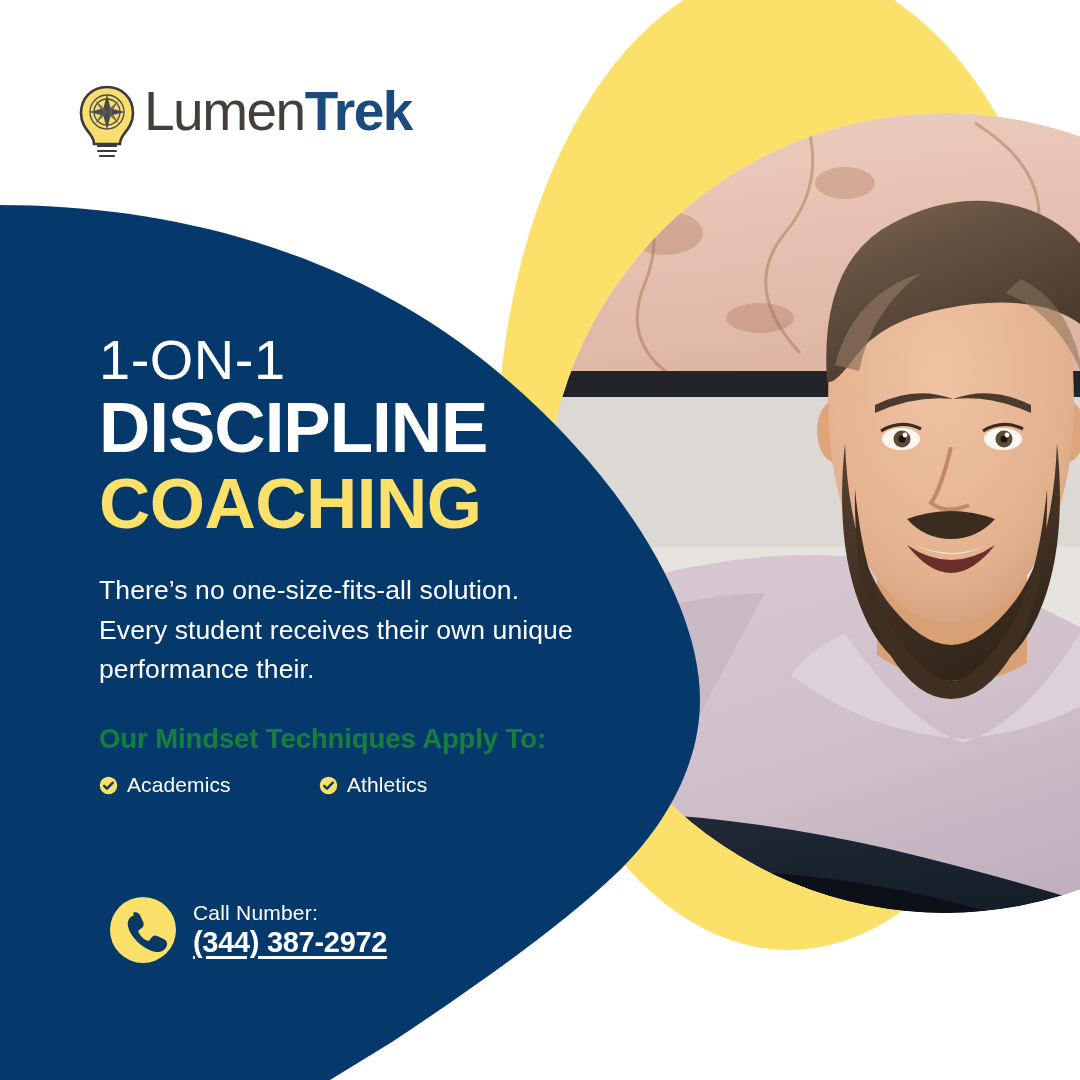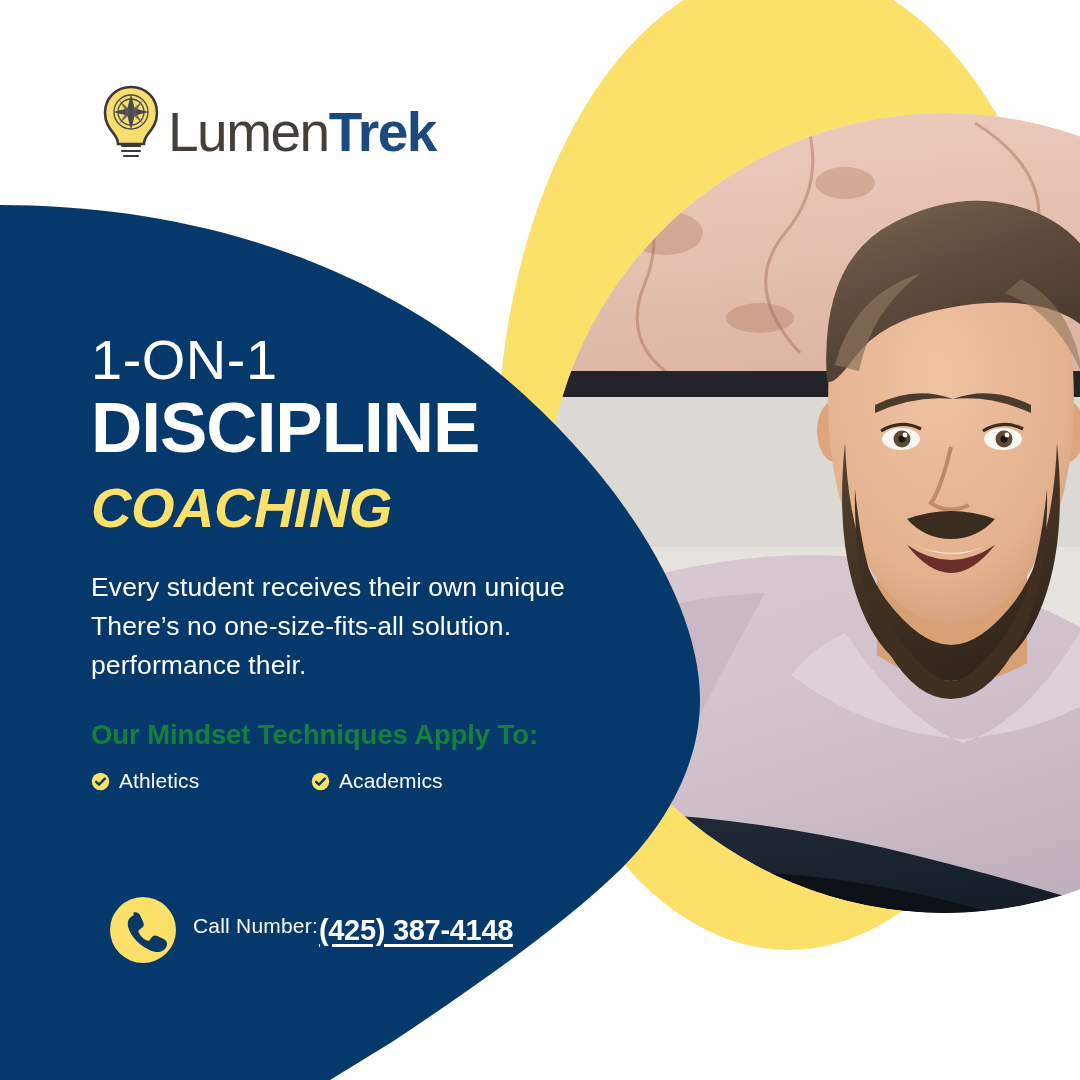--- a/index.html
+++ b/index.html
@@ -51,40 +51,40 @@
     left:0; top:0;
     width:1080px; height:1080px;
     z-index:3;
     pointer-events:none;
   }
   .navy-blob svg { display:block; width:1080px; height:1080px; }
 
   
   .logo {
     position:absolute;
-    left:100px; top:84px;
+    left:76px; top:84px;
     z-index:6;
     display:flex;
-    align-items:flex-end;
+    align-items:flex-start;
     gap:6px;
   }
   .logo-mark { width:62px; height:76px; display:block; flex:none; }
   .logo-word {
     font-size:55px;
     line-height:1;
     letter-spacing:-1.5px;
     white-space:nowrap;
   }
   .logo-lumen { color:#453F39; font-weight:400; }
   .logo-trek  { color:#1B4A7E; font-weight:700; }
 
   
   .content {
     position:absolute;
-    left:91px;
+    left:99px;
     top:330px;
     width:580px;
     z-index:6;
   }
 
   .eyebrow {
     font-size:56px;
     font-weight:400;
     color:#ffffff;
     letter-spacing:0.5px;
@@ -92,27 +92,26 @@
   }
   .headline {
     font-size:71px;
     font-weight:700;
     color:#ffffff;
     letter-spacing:-1px;
     line-height:1.02;
     margin-top:2px;
   }
   .headline-accent {
-    font-size:56px;
+    font-size:71px;
     font-weight:700;
-    font-style:italic;
     color:#FBE06A;
     letter-spacing:-0.5px;
     line-height:1.05;
-    margin-top:14px;
+    margin-top:2px;
   }
 
   .paragraph {
     margin-top:30px;
     font-size:26.5px;
     font-weight:400;
     color:#ffffff;
     line-height:1.48;
     letter-spacing:0.1px;
   }
@@ -149,21 +148,21 @@
   .contact {
     position:absolute;
     left:110px;
     top:897px;
     z-index:6;
     display:flex;
     align-items:center;
     gap:17px;
   }
   .phone-badge { width:66px; height:66px; flex:none; display:block; }
-  .contact-text { display:flex; flex-direction:row; gap:1px; }
+  .contact-text { display:flex; flex-direction:column; gap:1px; }
   .contact-label {
     font-size:21px;
     font-weight:400;
     color:#ffffff;
     letter-spacing:0.2px;
   }
   .contact-number {
     font-size:29px;
     font-weight:700;
     color:#ffffff;
@@ -348,60 +347,60 @@
     </span>
   </div>
 
   <div class="content">
 
     <div class="eyebrow">1-ON-1</div>
     <div class="headline">DISCIPLINE</div>
     <div class="headline-accent">COACHING</div>
 
     <div class="paragraph">
+      <div>There’s no one-size-fits-all solution.</div>
       <div>Every student receives their own unique</div>
-      <div>There’s no one-size-fits-all solution.</div>
       <div>performance their.</div>
     </div>
 
     <div class="subhead">Our Mindset Techniques Apply To:</div>
 
     <div class="check-grid">
+
+      <div class="check-item">
+        <span class="check-icon">
+          <svg viewBox="0 0 24 24" xmlns="http://www.w3.org/2000/svg" aria-hidden="true">
+            <circle cx="12" cy="12" r="11" fill="#FBE06A"></circle>
+            <path d="M6.5 12.4 l3.6 3.6 l7.4 -7.6" fill="none" stroke="#0A3A63" stroke-width="3" stroke-linecap="round" stroke-linejoin="round"></path>
+          </svg>
+        </span>
+        <span class="check-label">Academics</span>
+      </div>
 
       <div class="check-item">
         <span class="check-icon">
           <svg viewBox="0 0 24 24" xmlns="http://www.w3.org/2000/svg" aria-hidden="true">
             <circle cx="12" cy="12" r="11" fill="#FBE06A"></circle>
             <path d="M6.5 12.4 l3.6 3.6 l7.4 -7.6" fill="none" stroke="#0A3A63" stroke-width="3" stroke-linecap="round" stroke-linejoin="round"></path>
           </svg>
         </span>
         <span class="check-label">Athletics</span>
       </div>
 
-      <div class="check-item">
-        <span class="check-icon">
-          <svg viewBox="0 0 24 24" xmlns="http://www.w3.org/2000/svg" aria-hidden="true">
-            <circle cx="12" cy="12" r="11" fill="#FBE06A"></circle>
-            <path d="M6.5 12.4 l3.6 3.6 l7.4 -7.6" fill="none" stroke="#0A3A63" stroke-width="3" stroke-linecap="round" stroke-linejoin="round"></path>
-          </svg>
-        </span>
-        <span class="check-label">Academics</span>
-      </div>
-
 
 
     </div>
   </div>
 
   <div class="contact">
     <span class="phone-badge">
       <svg viewBox="0 0 66 66" xmlns="http://www.w3.org/2000/svg" aria-hidden="true">
         <circle cx="33" cy="33" r="33" fill="#FBE06A"></circle>
         <path d="M23.5 15.5 c3.2 -1 5.6 0.4 6.8 3.2 l3 6.6 c1 2.4 0.4 4.4 -1.6 5.8 l-2.4 1.7 c-0.9 0.7 -1.1 1.5 -0.6 2.6 c1.6 3.6 4.6 6.6 8.3 8.2 c1.1 0.5 2 0.3 2.7 -0.6 l1.8 -2.4 c1.5 -2 3.5 -2.5 5.8 -1.5 l6.4 2.9 c2.8 1.3 4.1 3.7 3.1 6.8 c-1 3.3 -3.8 5.6 -7.6 6.1 c-2.6 0.4 -5.9 -0.2 -9.8 -1.9 c-6.4 -2.8 -12 -7.2 -16.2 -13 c-3.3 -4.5 -5.1 -8.6 -5.4 -12.2 c-0.3 -4.2 1.6 -7.6 5.7 -9.3 Z" fill="#0A3A63"></path>
       </svg>
     </span>
     <span class="contact-text">
       <span class="contact-label">Call Number:</span>
-      <span class="contact-number">(425) 387-4148</span>
+      <span class="contact-number">(344) 387-2972</span>
     </span>
   </div>
 
 </div>
 
 </body></html>

